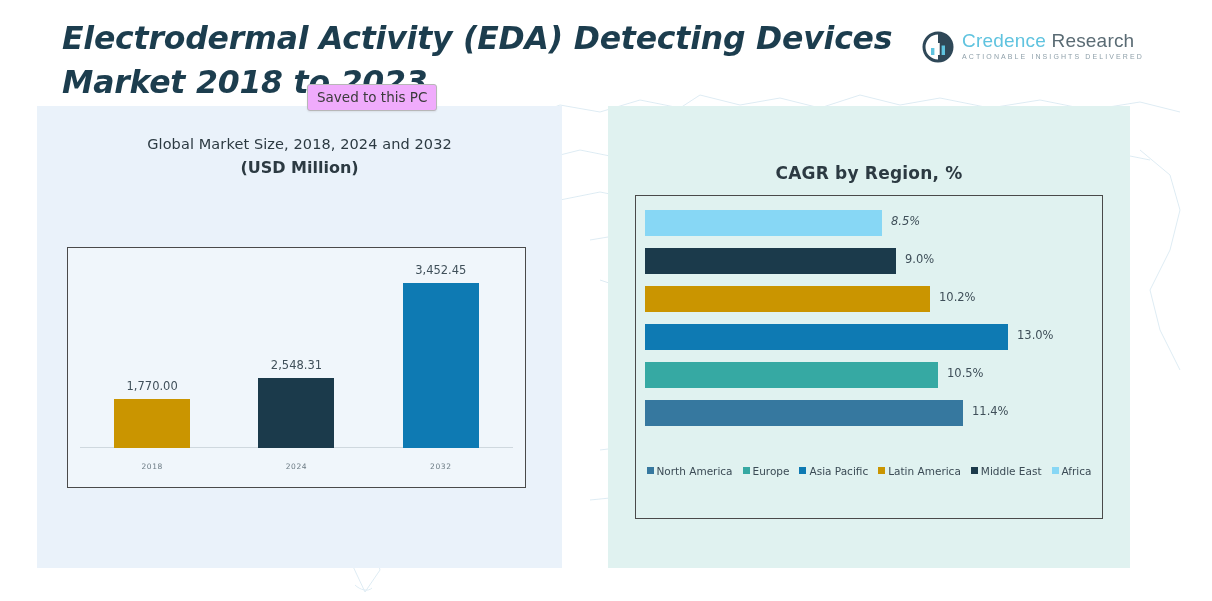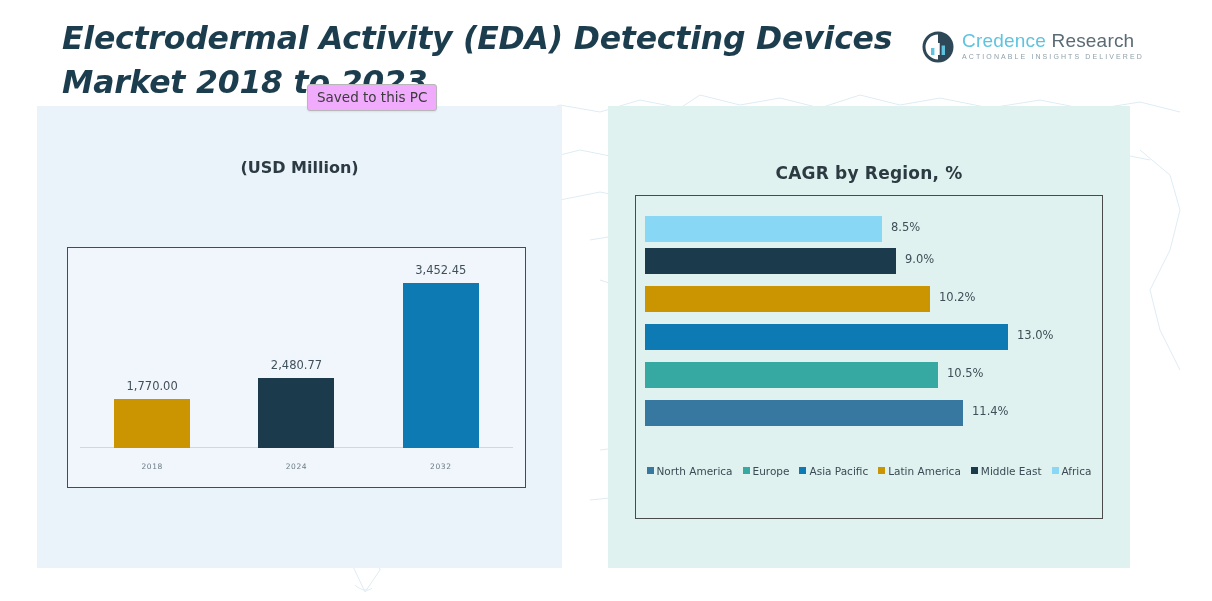--- a/index.html
+++ b/index.html
@@ -329,37 +329,38 @@
       <div class="logo-text">
         <div class="logo-name"><span>Credence</span><span class="dark"> Research</span></div>
         <div class="logo-tag">Actionable Insights Delivered</div>
       </div>
     </div>
   </div>
 
   <div class="tooltip">Saved to this PC</div>
 
   <div class="panel panel-left">
+    <div class="chart-heading heading-line1">Global Market Size, 2018, 2024 and 2032</div>
     <div class="chart-heading heading-line2">(USD Million)</div>
 
     <div class="chart-box-left">
       <div class="col-plot">
         <div class="col-baseline"></div>
 
         <div class="col-group g0">
           <div class="col-bar-wrap">
             <div class="col-value" id="cv0" style="bottom: 55px;">1,770.00</div>
             <div class="col-bar" id="cb0" style="height: 49px; background: rgb(202, 149, 0);"></div>
           </div>
           <div class="col-label">2018</div>
         </div>
 
         <div class="col-group g1">
           <div class="col-bar-wrap">
-            <div class="col-value" id="cv1" style="bottom: 76px;">2,480.77</div>
+            <div class="col-value" id="cv1" style="bottom: 76px;">2,548.31</div>
             <div class="col-bar" id="cb1" style="height: 70px; background: rgb(27, 58, 75);"></div>
           </div>
           <div class="col-label">2024</div>
         </div>
 
         <div class="col-group g2">
           <div class="col-bar-wrap">
             <div class="col-value" id="cv2" style="bottom: 171px;">3,452.45</div>
             <div class="col-bar" id="cb2" style="height: 165px; background: rgb(14, 122, 179);"></div>
           </div>
@@ -367,21 +368,21 @@
         </div>
       </div>
     </div>
   </div>
 
   <div class="panel panel-right">
     <div class="chart-heading heading-right">CAGR by Region, %</div>
 
     <div class="chart-box-right">
       <div class="bar-plot" id="bar-plot">
-          <div class="bar-row" style="top: 6px;">
+          <div class="bar-row" style="top: 0px; font-style: italic;">
             <div class="bar-fill" style="width: 237px; background: rgb(135, 215, 245);"></div>
             <div class="bar-value" style="left: 246px;">8.5%</div>
           </div>
           <div class="bar-row" style="top: 38px;">
             <div class="bar-fill" style="width: 251px; background: rgb(27, 58, 75);"></div>
             <div class="bar-value" style="left: 260px;">9.0%</div>
           </div>
           <div class="bar-row" style="top: 76px;">
             <div class="bar-fill" style="width: 285px; background: rgb(202, 149, 0);"></div>
             <div class="bar-value" style="left: 294px;">10.2%</div>

